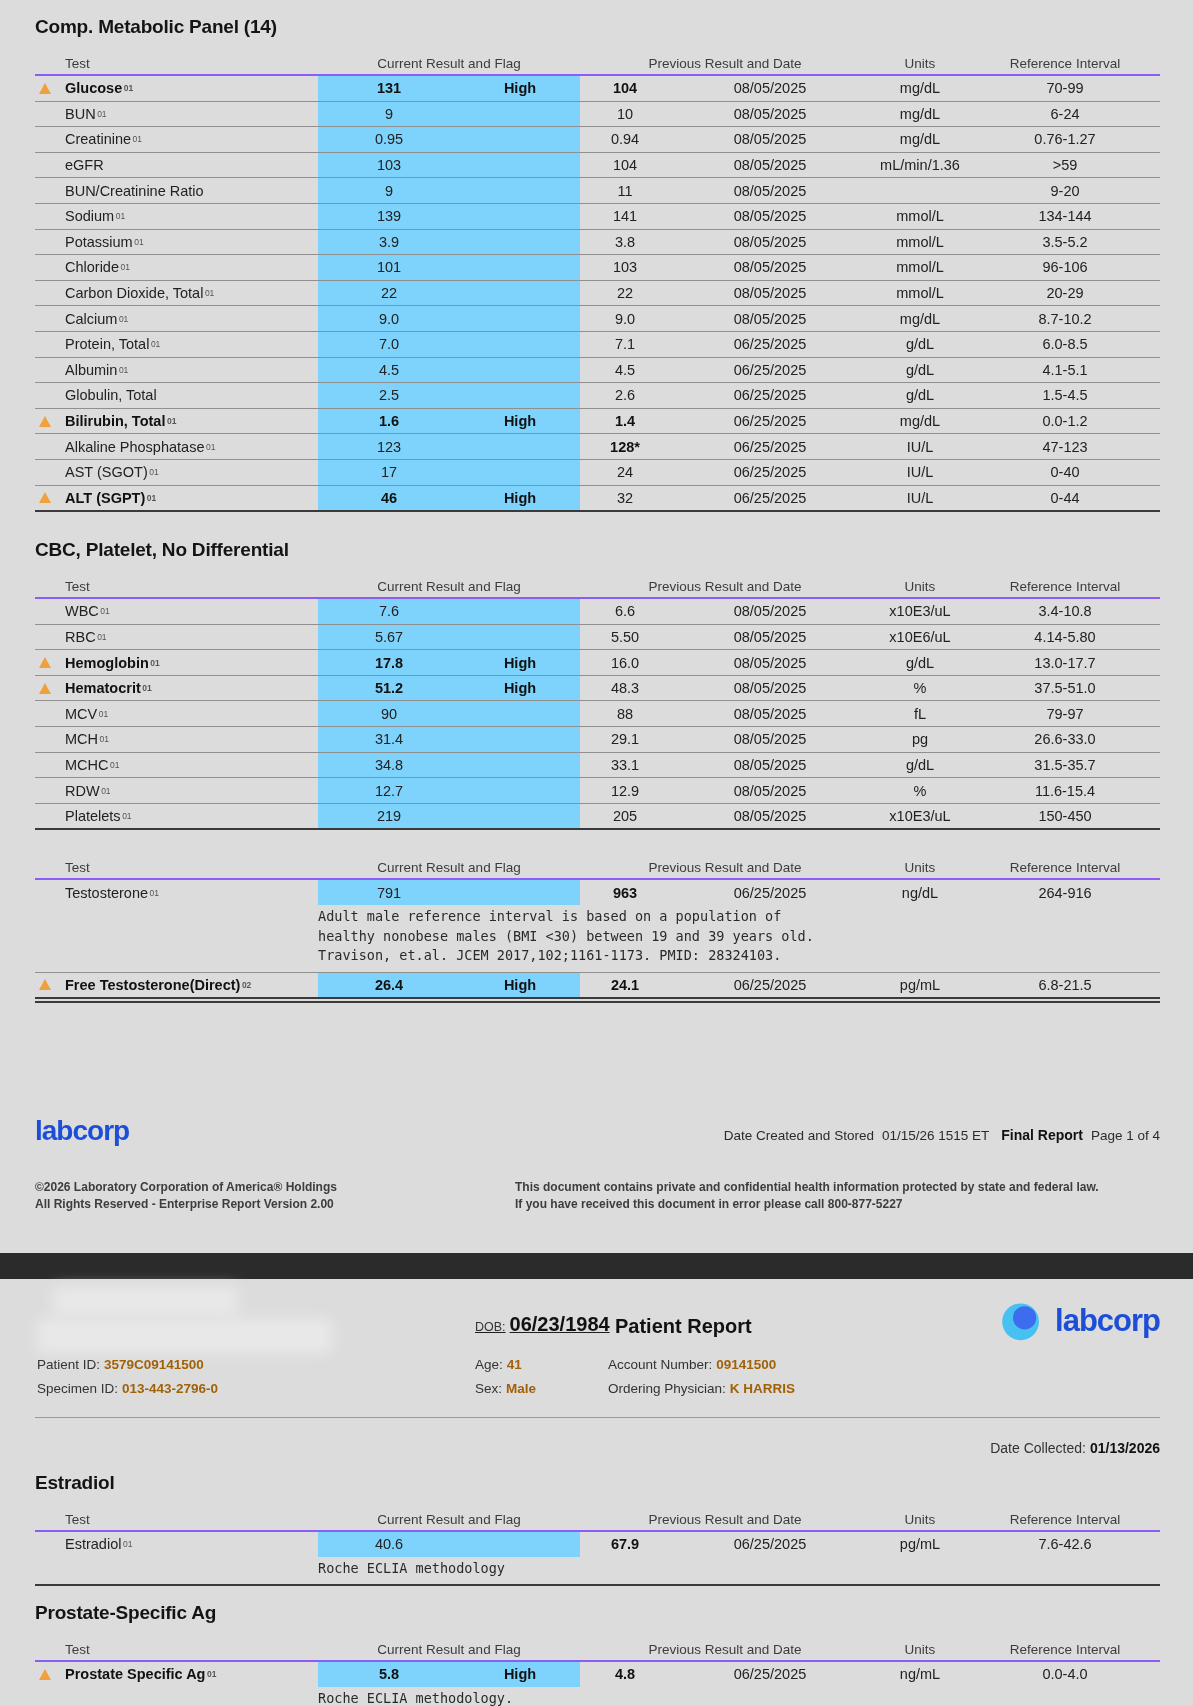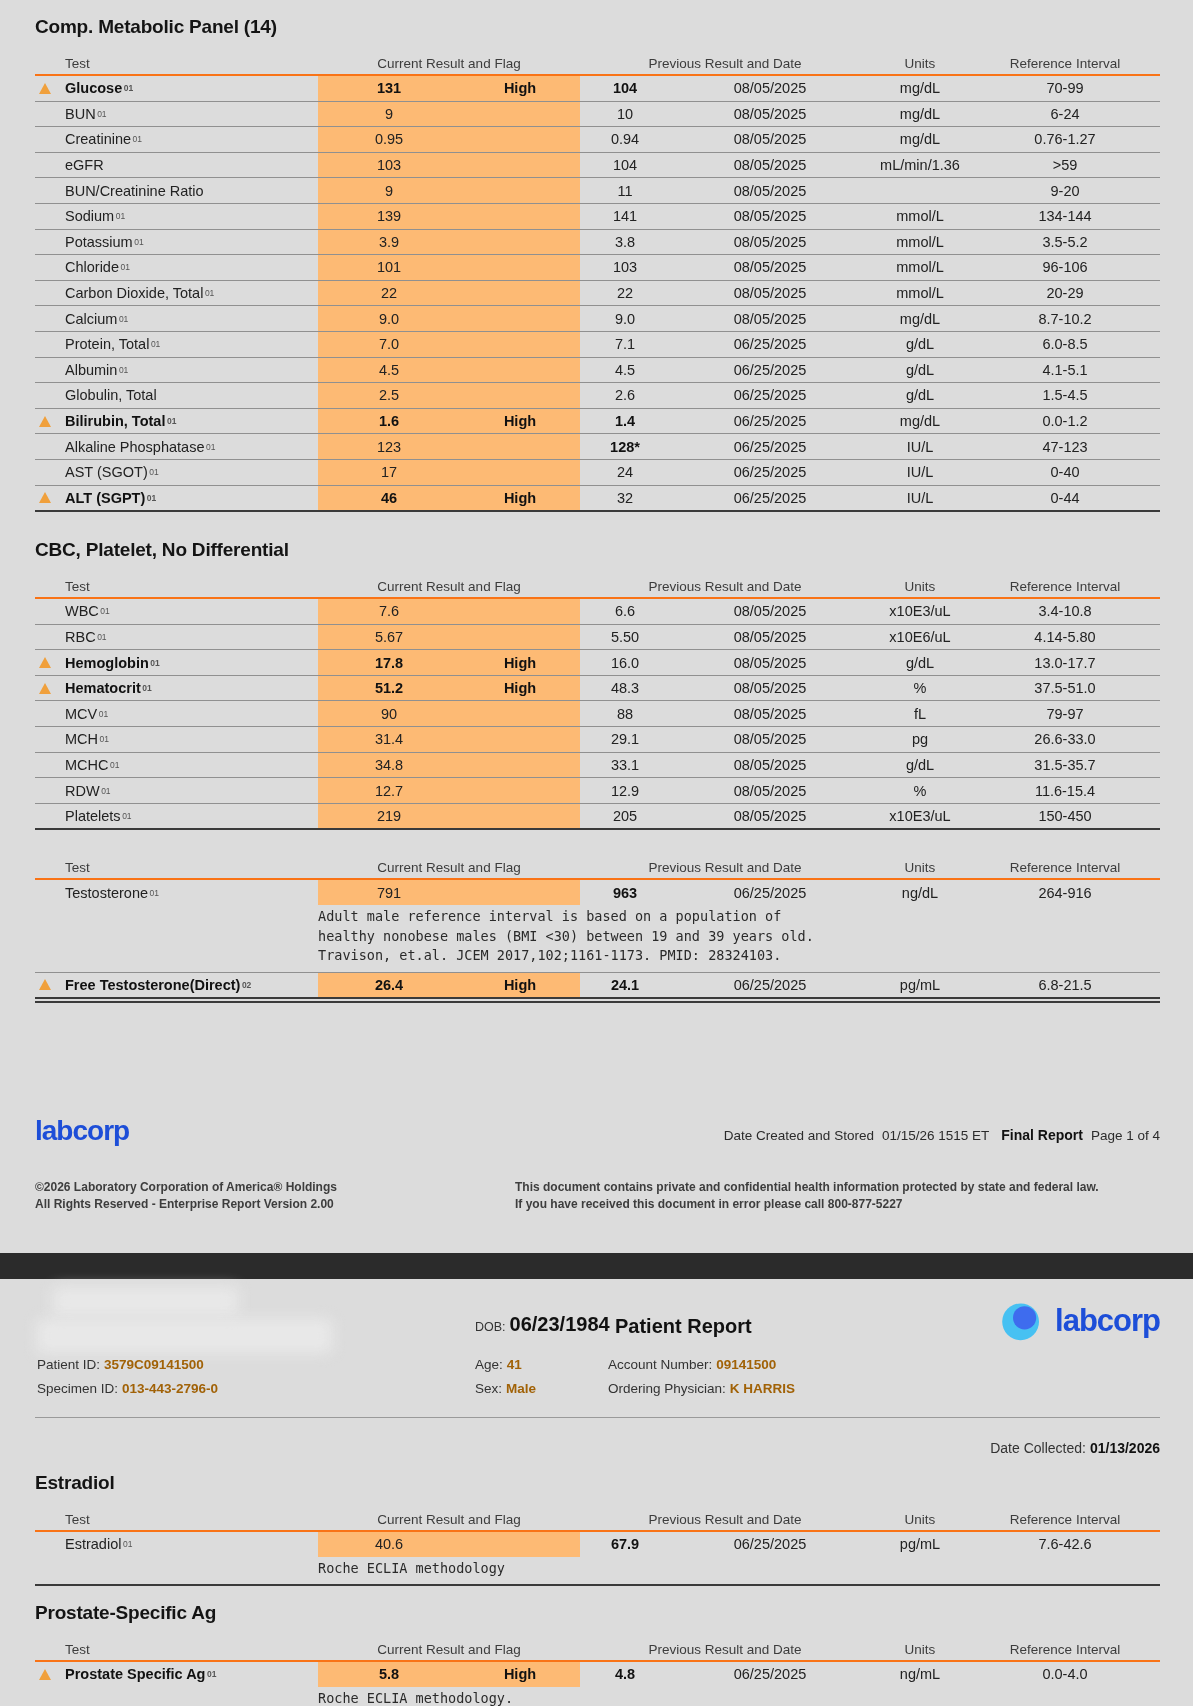--- a/index.html
+++ b/index.html
@@ -18,35 +18,35 @@
 
   .sec-title{font-size:19px;font-weight:bold;margin:0 0 15px 0;letter-spacing:-0.2px;color:#141414;}
   section{margin-top:0;}
   .sec-gap{margin-top:27px;}
 
   
   .trow{display:grid;grid-template-columns:30px 253px 142px 120px 90px 200px 100px 1fr;align-items:stretch;}
   .cell{display:flex;align-items:center;min-height:24.6px;font-size:14.5px;color:#222;}
   .center{justify-content:center;text-align:center;}
   .b{font-weight:bold;color:#111;}
-  .thead{border-bottom:2px solid #f97316;}
+  .thead{border-bottom:2px solid #8b5cf6;}
   .thead .cell{min-height:21px;font-size:13.5px;color:#3c3c3c;}
   .th-test{grid-column:2;}
   .span-cf{grid-column:3/5;}
   .span-pd{grid-column:5/7;}
   .th-units{grid-column:7;}
   .th-ref{grid-column:8;}
   .drow{border-bottom:1px solid #909090;}
   .drow.has-note{border-bottom:none;}
   .noterow{border-bottom:1px solid #909090;}
   .tbl.end-single > .trow:last-child{border-bottom:2px solid #3a3a3a;}
   .tbl.end-double > .trow:last-child{border-bottom:2px solid #3a3a3a;}
   .tbl.end-double::after{content:"";display:block;border-top:2px solid #3a3a3a;margin-top:2px;}
   .tbl.end-none > .trow:last-child{border-bottom:none;}
-  .band{background:#fdba74;align-self:stretch;}
+  .band{background:#7dd3fc;align-self:stretch;}
   .c-marker{justify-content:flex-start;padding-left:4px;}
   .tri{width:0;height:0;border-left:6.5px solid transparent;border-right:6.5px solid transparent;border-bottom:11px solid #f0a03c;display:inline-block;}
   sup{font-size:8.5px;color:#555;margin-left:1.5px;vertical-align:super;line-height:0;}
   .note{grid-column:3/9;display:block;min-height:0;
     font-family:"DejaVu Sans Mono","Liberation Mono",monospace;
     font-size:13.5px;line-height:19.5px;color:#2a2a2a;padding:2px 0 6px 0;}
   .footnote{font-size:13px;color:#333;margin:9px 0 0 0;}
 
   
   .footer-top{display:flex;justify-content:space-between;align-items:flex-end;margin-top:112px;}
@@ -438,21 +438,21 @@
   </div>
 </div>
 
 <div class="divider-bar"></div>
 
 <div class="page page2">
   <div class="p2-header">
     <div class="blob blob1"></div>
     <div class="blob blob2"></div>
 
-    <div class="hdr-line1 dob-block" style="position:absolute;">
+    <div class="hdr-line1 dob-block" style="position:absolute;text-decoration:underline;">
       <span class="dob-label">DOB:</span><span class="dob-value">06/23/1984</span>
     </div>
     <div class="hdr-line1 report-title" style="position:absolute;margin-left:7px;">Patient Report</div>
 
     <div class="kv r2 c1"><span>Patient ID:</span><b>3579C09141500</b></div>
     <div class="kv r2 c2"><span>Age:</span><b>41</b></div>
     <div class="kv r2 c3"><span>Account Number:</span><b>09141500</b></div>
 
     <div class="kv r3 c1"><span>Specimen ID:</span><b>013-443-2796-0</b></div>
     <div class="kv r3 c2"><span>Sex:</span><b>Male</b></div>

